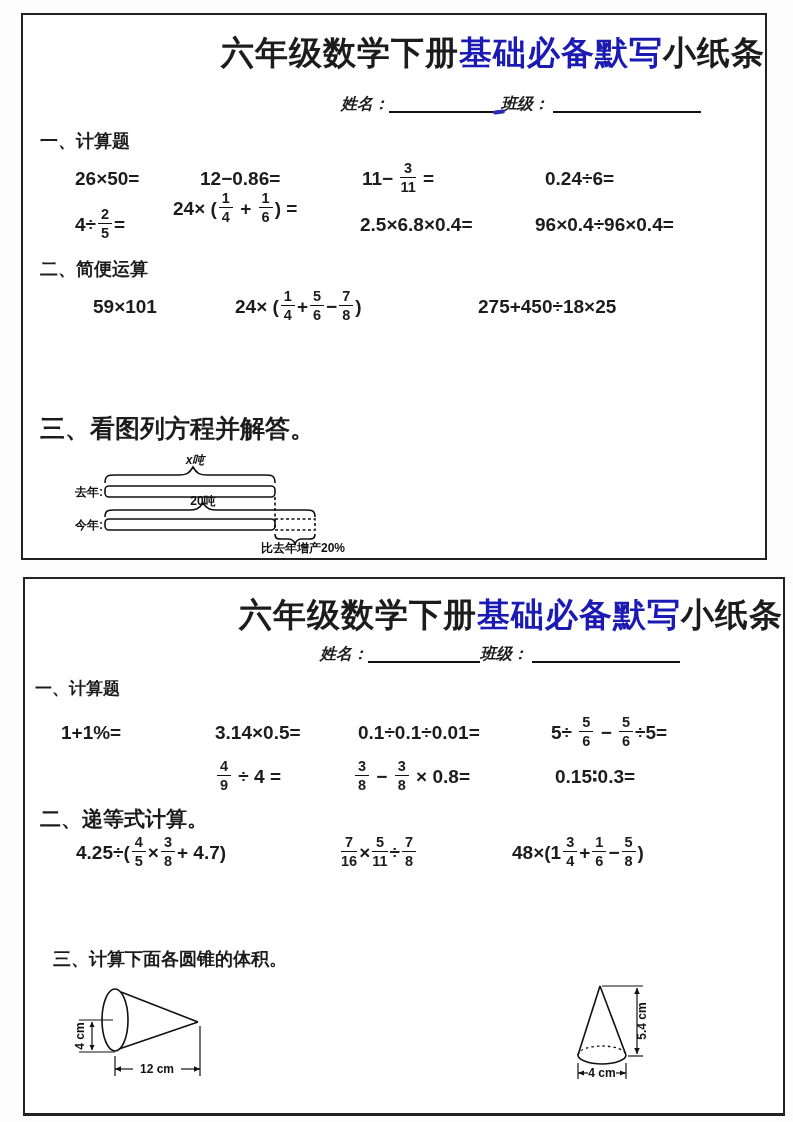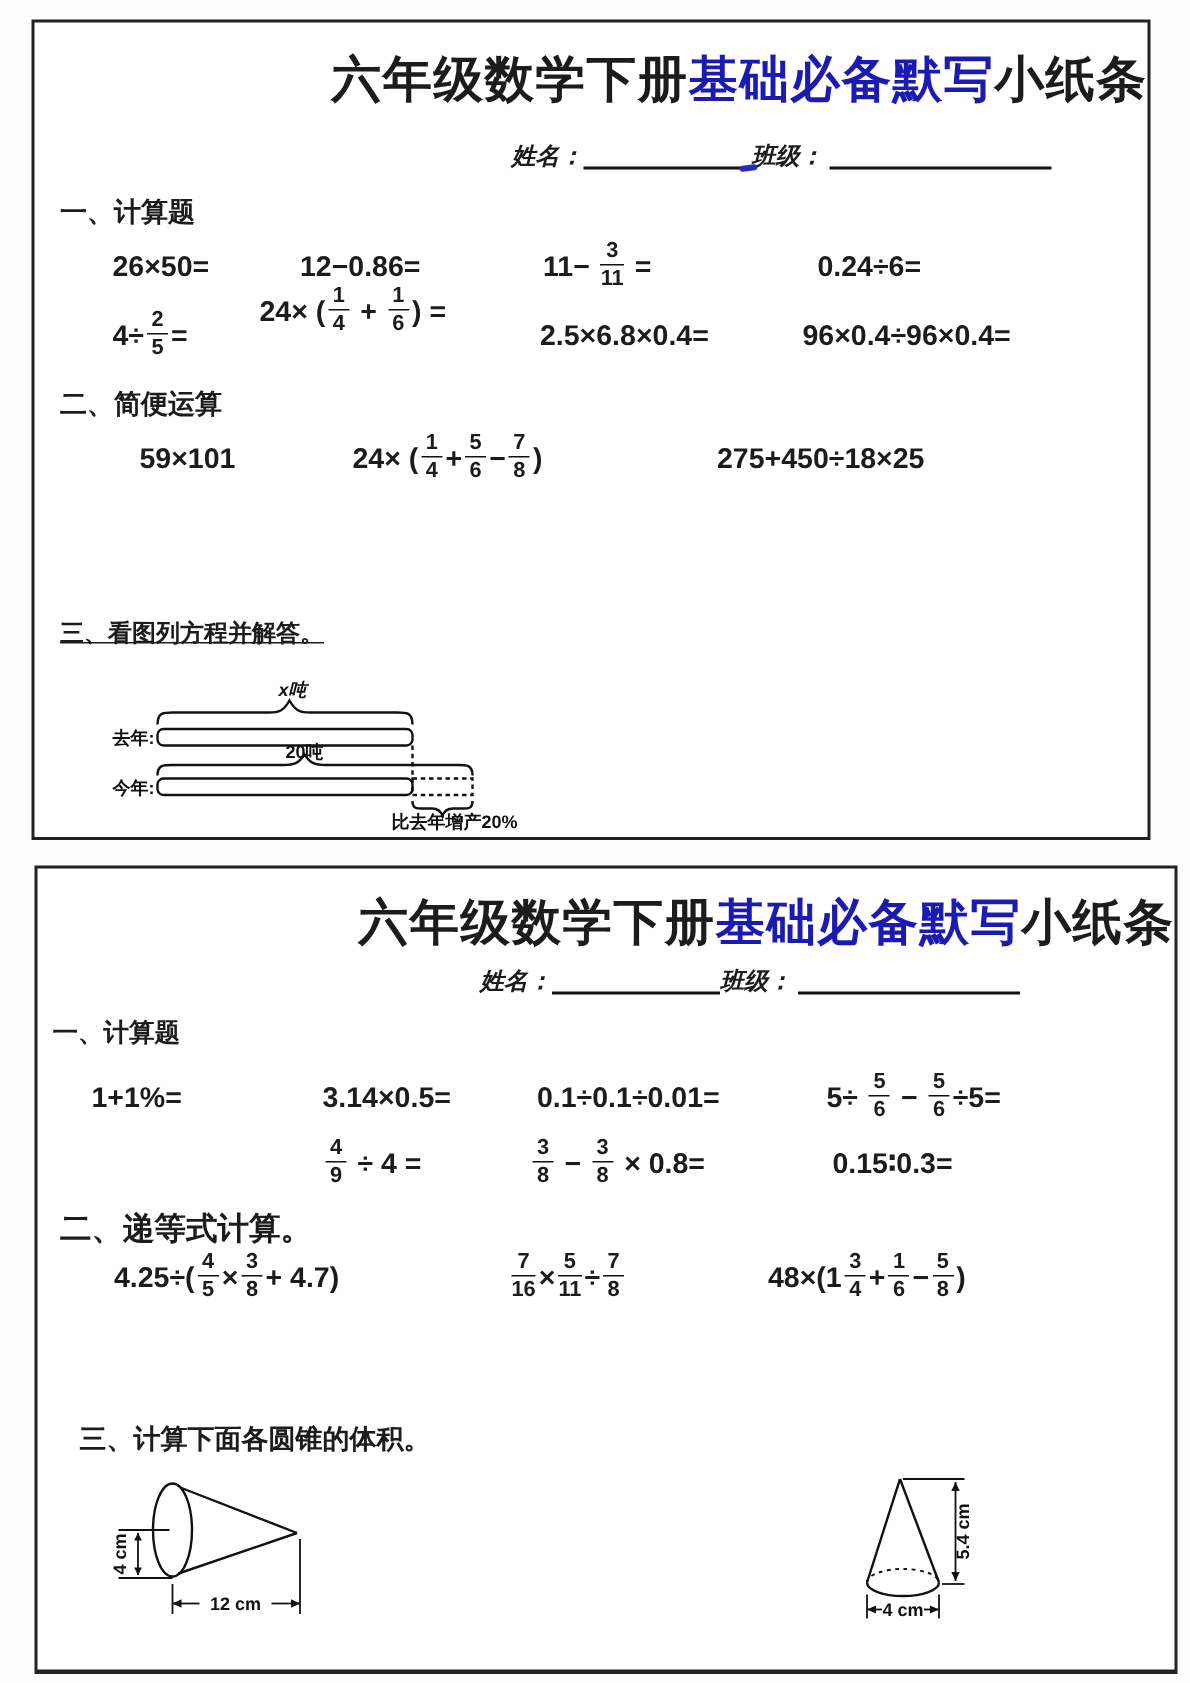--- a/index.html
+++ b/index.html
@@ -65,21 +65,21 @@
   <div class="expr" style="left:150px;top:176px;">24× (<span class="frac"><span class="num">1</span><span class="den">4</span></span> + <span class="frac"><span class="num">1</span><span class="den">6</span></span>) =</div>
   <div class="expr" style="left:337px;top:192px;">2.5×6.8×0.4=</div>
   <div class="expr" style="left:512px;top:192px;">96×0.4÷96×0.4=</div>
 
   <div class="sec-heading" style="left:17px;top:242px;">二、简便运算</div>
 
   <div class="expr" style="left:70px;top:274px;text-align:center;">59×101</div>
   <div class="expr" style="left:212px;top:274px;">24× (<span class="frac"><span class="num">1</span><span class="den">4</span></span>+<span class="frac"><span class="num">5</span><span class="den">6</span></span>−<span class="frac"><span class="num">7</span><span class="den">8</span></span>)</div>
   <div class="expr" style="left:455px;top:274px;">275+450÷18×25</div>
 
-  <div class="sec-heading" style="left:17px;top:397px;font-size:16px;text-decoration:underline;">三、看图列方程并解答。</div>
+  <div class="sec-heading" style="left:17px;top:397px;font-size:25px;">三、看图列方程并解答。</div>
 
   <svg style="left:52px;top:438px;" width="280" height="100" viewBox="0 0 280 100">
     <g fill="none" stroke="#111" stroke-width="1.6">
 
       <path d="M30 30 C30 21,35 22,43 22 L104 22 C111 22,114 21,118 14 C122 21,125 22,132 22 L187 22 C195 22,200 21,200 30"></path>
 
       <rect x="30" y="33" width="170" height="11" rx="4"></rect>
 
       <line x1="200" y1="44" x2="200" y2="64" stroke-dasharray="3 2.5"></line>
 

